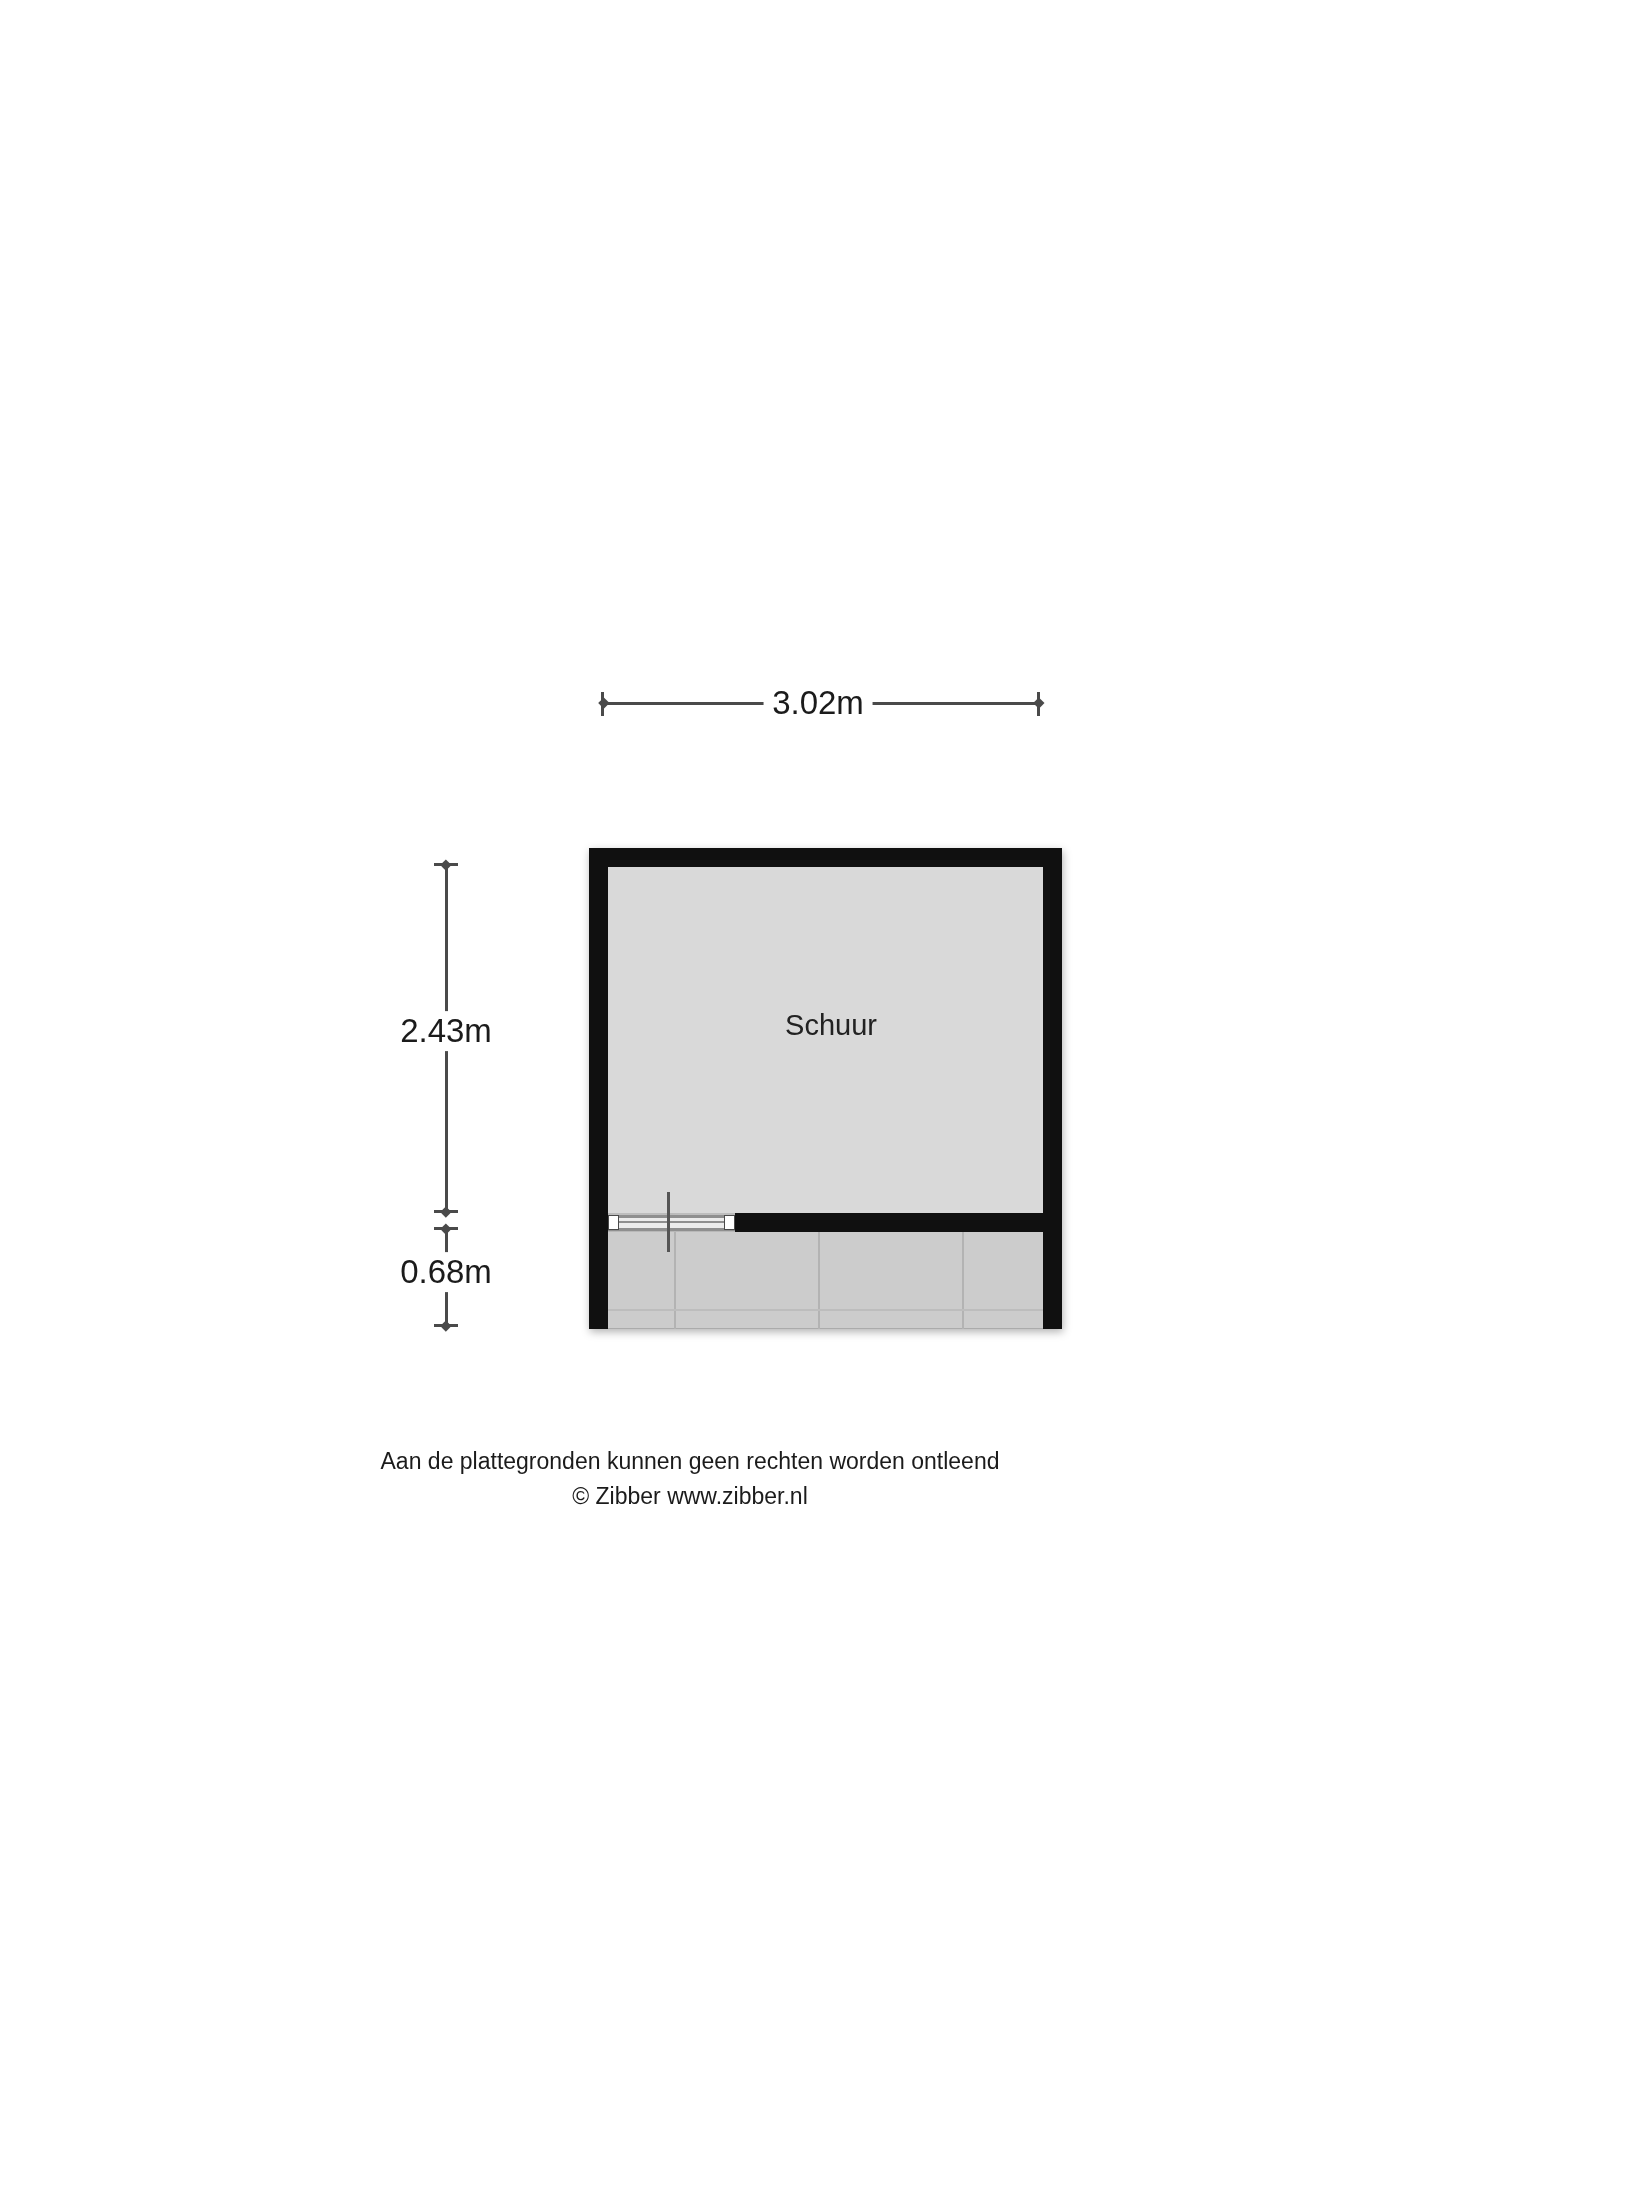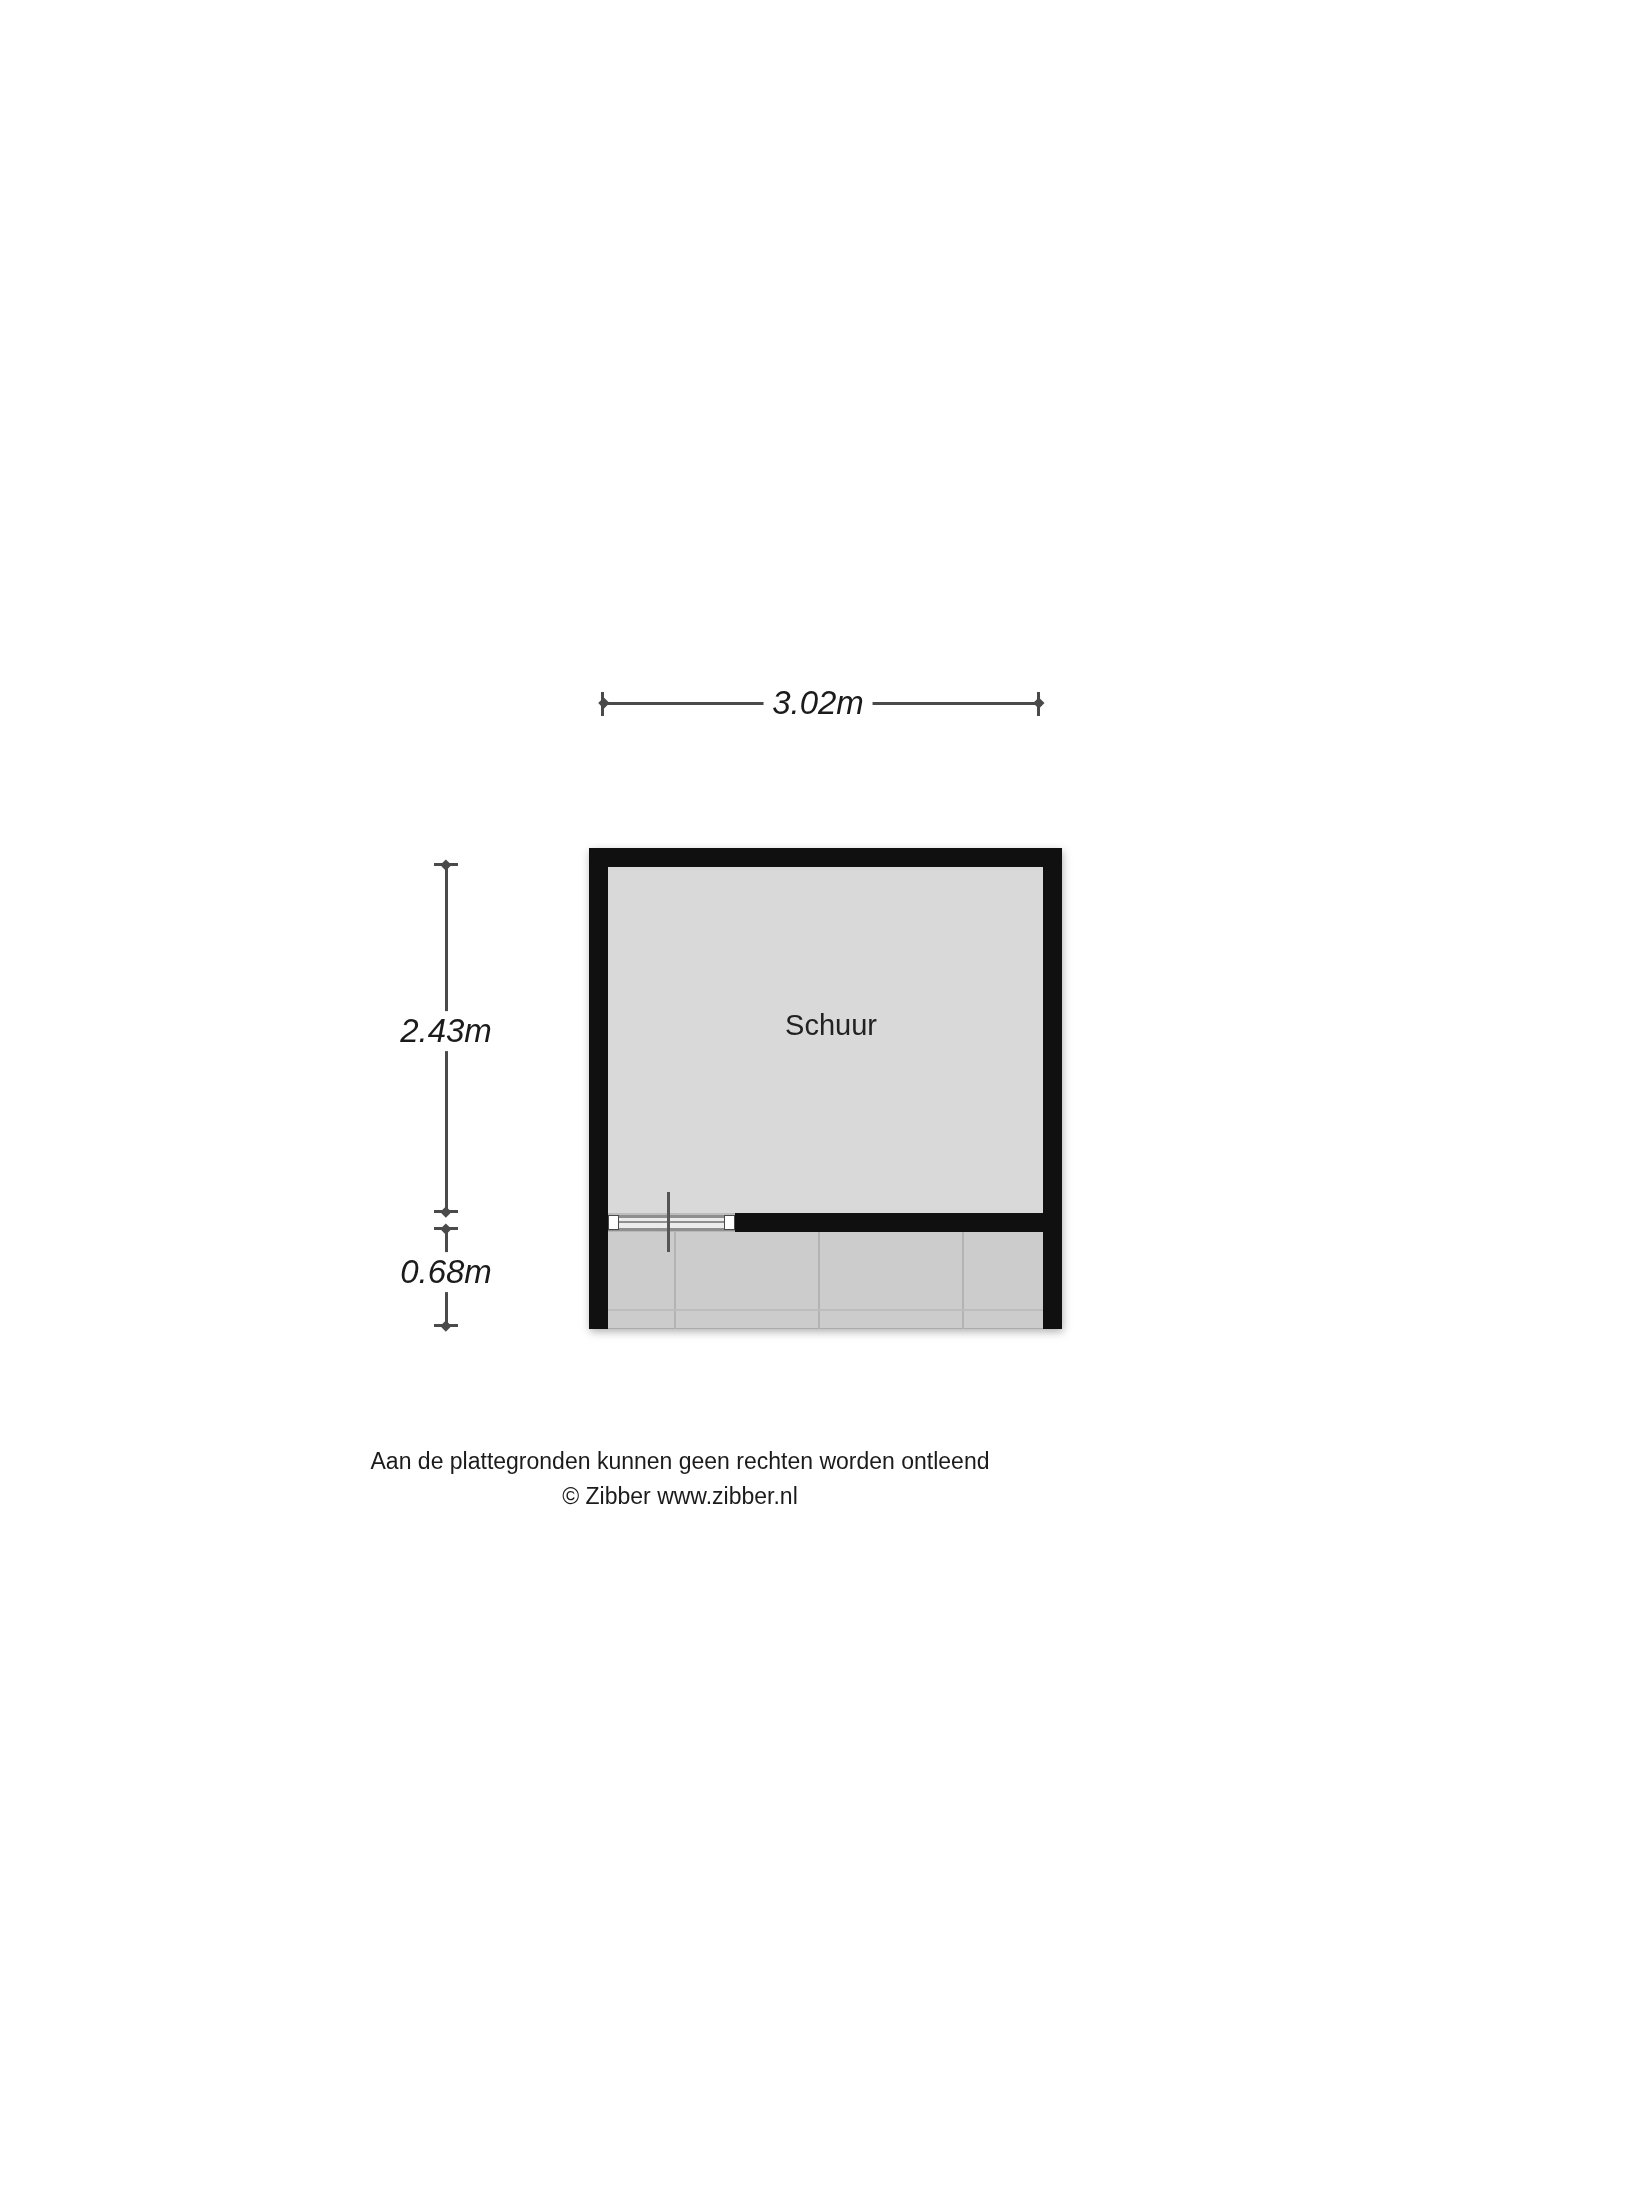--- a/index.html
+++ b/index.html
@@ -29,21 +29,20 @@
   .tick-h { width: 24px; height: 3.4px; background: var(--dim-line); }
   .diamond { width: 7.7px; height: 7.7px; background: var(--dim-line); transform: rotate(45deg); }
   .dim-label {
     background: var(--background);
     font-size: 33px;
     line-height: 33px;
     padding: 3.4px 8.6px;
     white-space: nowrap;
     transform: translate(-50%, -50%);
     color: var(--text);
-    font-style: italic;
   }
 
   
   .building { left: 589px; top: 848px; width: 473px; height: 481px;
               filter: drop-shadow(1.7px 3.4px 4.3px rgba(0,0,0,0.30)); }
   .wall { background: var(--wall); position: absolute; }
   .room { position: absolute; left: 19px; top: 19px; width: 435px; height: 346px; background: var(--room-fill); }
   .room-label {
     position: absolute; left: 242px; top: 177px;
     transform: translate(-50%, -50%);
@@ -63,21 +62,21 @@
   }
   .window-center-line { position: absolute; left: 10.3px; right: 10.3px; top: 3.4px; height: 1.7px; background: #8f8f8f; }
   .window-cap { position: absolute; top: -3.4px; width: 11.2px; height: 15.5px;
                 background: #ffffff; border: 1.7px solid #4a4a4a; }
   .window-cap.left { left: 0; }
   .window-cap.right { right: 0; }
   .opening-marker { position: absolute; left: 78px; top: 344px; width: 3.4px; height: 60px; background: #555555; }
 
   
   .footer {
-    position: absolute; left: 2px; top: 1444px; width: 1356px;
+    position: absolute; left: 12px; top: 1444px; width: 1356px;
     text-align: center; font-size: 23px; line-height: 35px; color: var(--text);
   }
 </style>
 </head>
 <body>
 
 <div class="canvas">
 
   <div>
     <div class="abs dim-line-h" style="left:605px; top:702px; width:434px;"></div>

